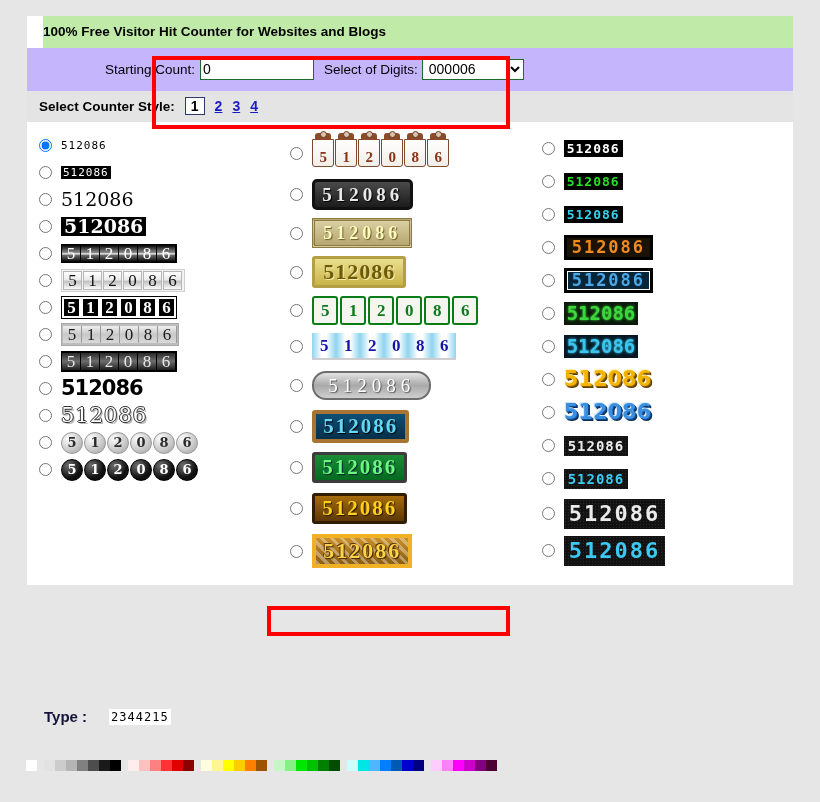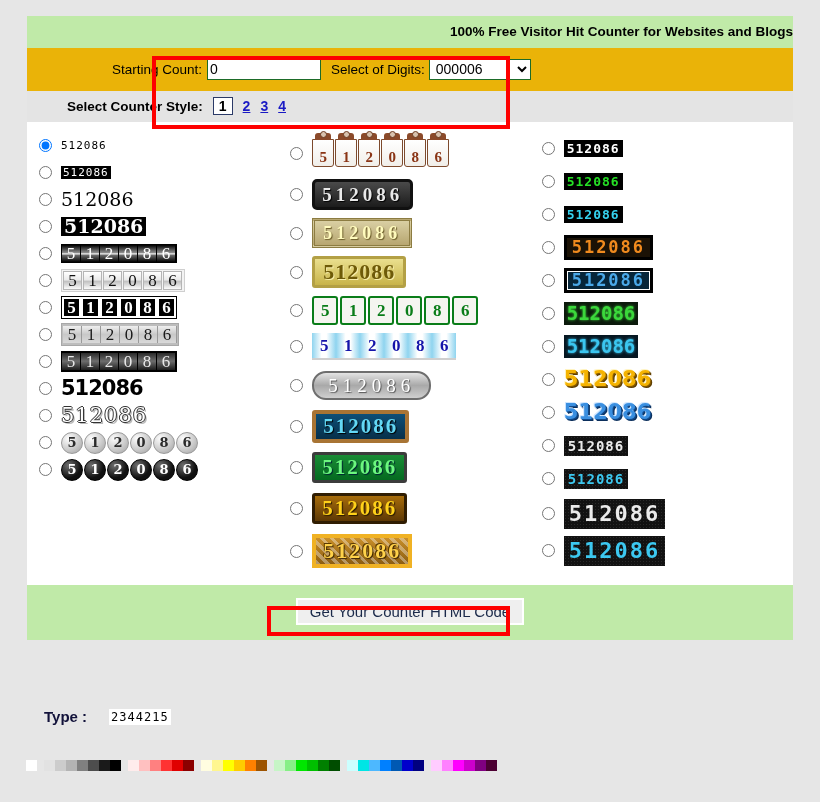--- a/index.html
+++ b/index.html
@@ -13,29 +13,30 @@
   }
   .page{position:relative;width:820px;height:802px;}
 
   
   .card{
     position:absolute;left:27px;top:16px;width:766px;
     background:#ffffff;
   }
   .title-bar{
     background:#c0eaa8;
-    text-align:right;
+    text-align:left;
     font-weight:bold;
     font-size:13.5px;
     padding:8px 0 9px 0;
     color:#000;
-  }
-
-  
-  .form-area{background:#eab308;padding:6px 0 7px 7px;position:relative;}
+    margin-left:16px;
+  }
+
+  
+  .form-area{background:#c4b5fd;padding:6px 0 7px 0;position:relative;}
   .form-row{display:flex;align-items:center;height:30px;}
   .form-label{
     text-align:right;
     font-size:13.5px;
     color:#000;
     padding-right:5px;
     white-space:nowrap;
   }
   .lbl-w{width:168px;}
   .txtbox{
@@ -76,21 +77,21 @@
   #rb-form{left:152px;top:56px;width:358px;height:73px;}
   #rb-btn{left:267px;top:606px;width:243px;height:30px;}
 
   
   .style-strip{
     background:#e4e4e4;
     padding:6px 0 7px 0;
     display:flex;align-items:center;
     font-size:13.5px;
   }
-  .strip-label{font-weight:bold;margin-left:40px;margin-right:10px;}
+  .strip-label{font-weight:bold;margin-left:12px;margin-right:10px;}
   .pagenum{
     color:#1a1ac4;font-weight:bold;text-decoration:underline;
     margin-right:10px;cursor:pointer;font-size:14px;
   }
   .pagenum.current{
     color:#000;text-decoration:none;
     border:1px solid #2b3a67;padding:0px 5px;background:#fff;
   }
 
   
@@ -627,23 +628,20 @@
 
         <div class="crow" style="min-height:37px">
           <input type="radio" name="style" style="">
           <span class="cnt dot dot-lg dot-c">512086</span>
         </div>
 
       </div>
 
     </div>
 
-    <div class="footer-band">
-      <button class="submit-btn">Get Your Counter HTML Code</button>
-    </div>
 
   </div>
 
   <div class="red-box" id="rb-form"></div>
   <div class="red-box" id="rb-btn"></div>
 
   <div class="demo-row">
     <span class="demo-label">Type :</span>
     <span class="demo-cnt">2344215</span>
   </div>

